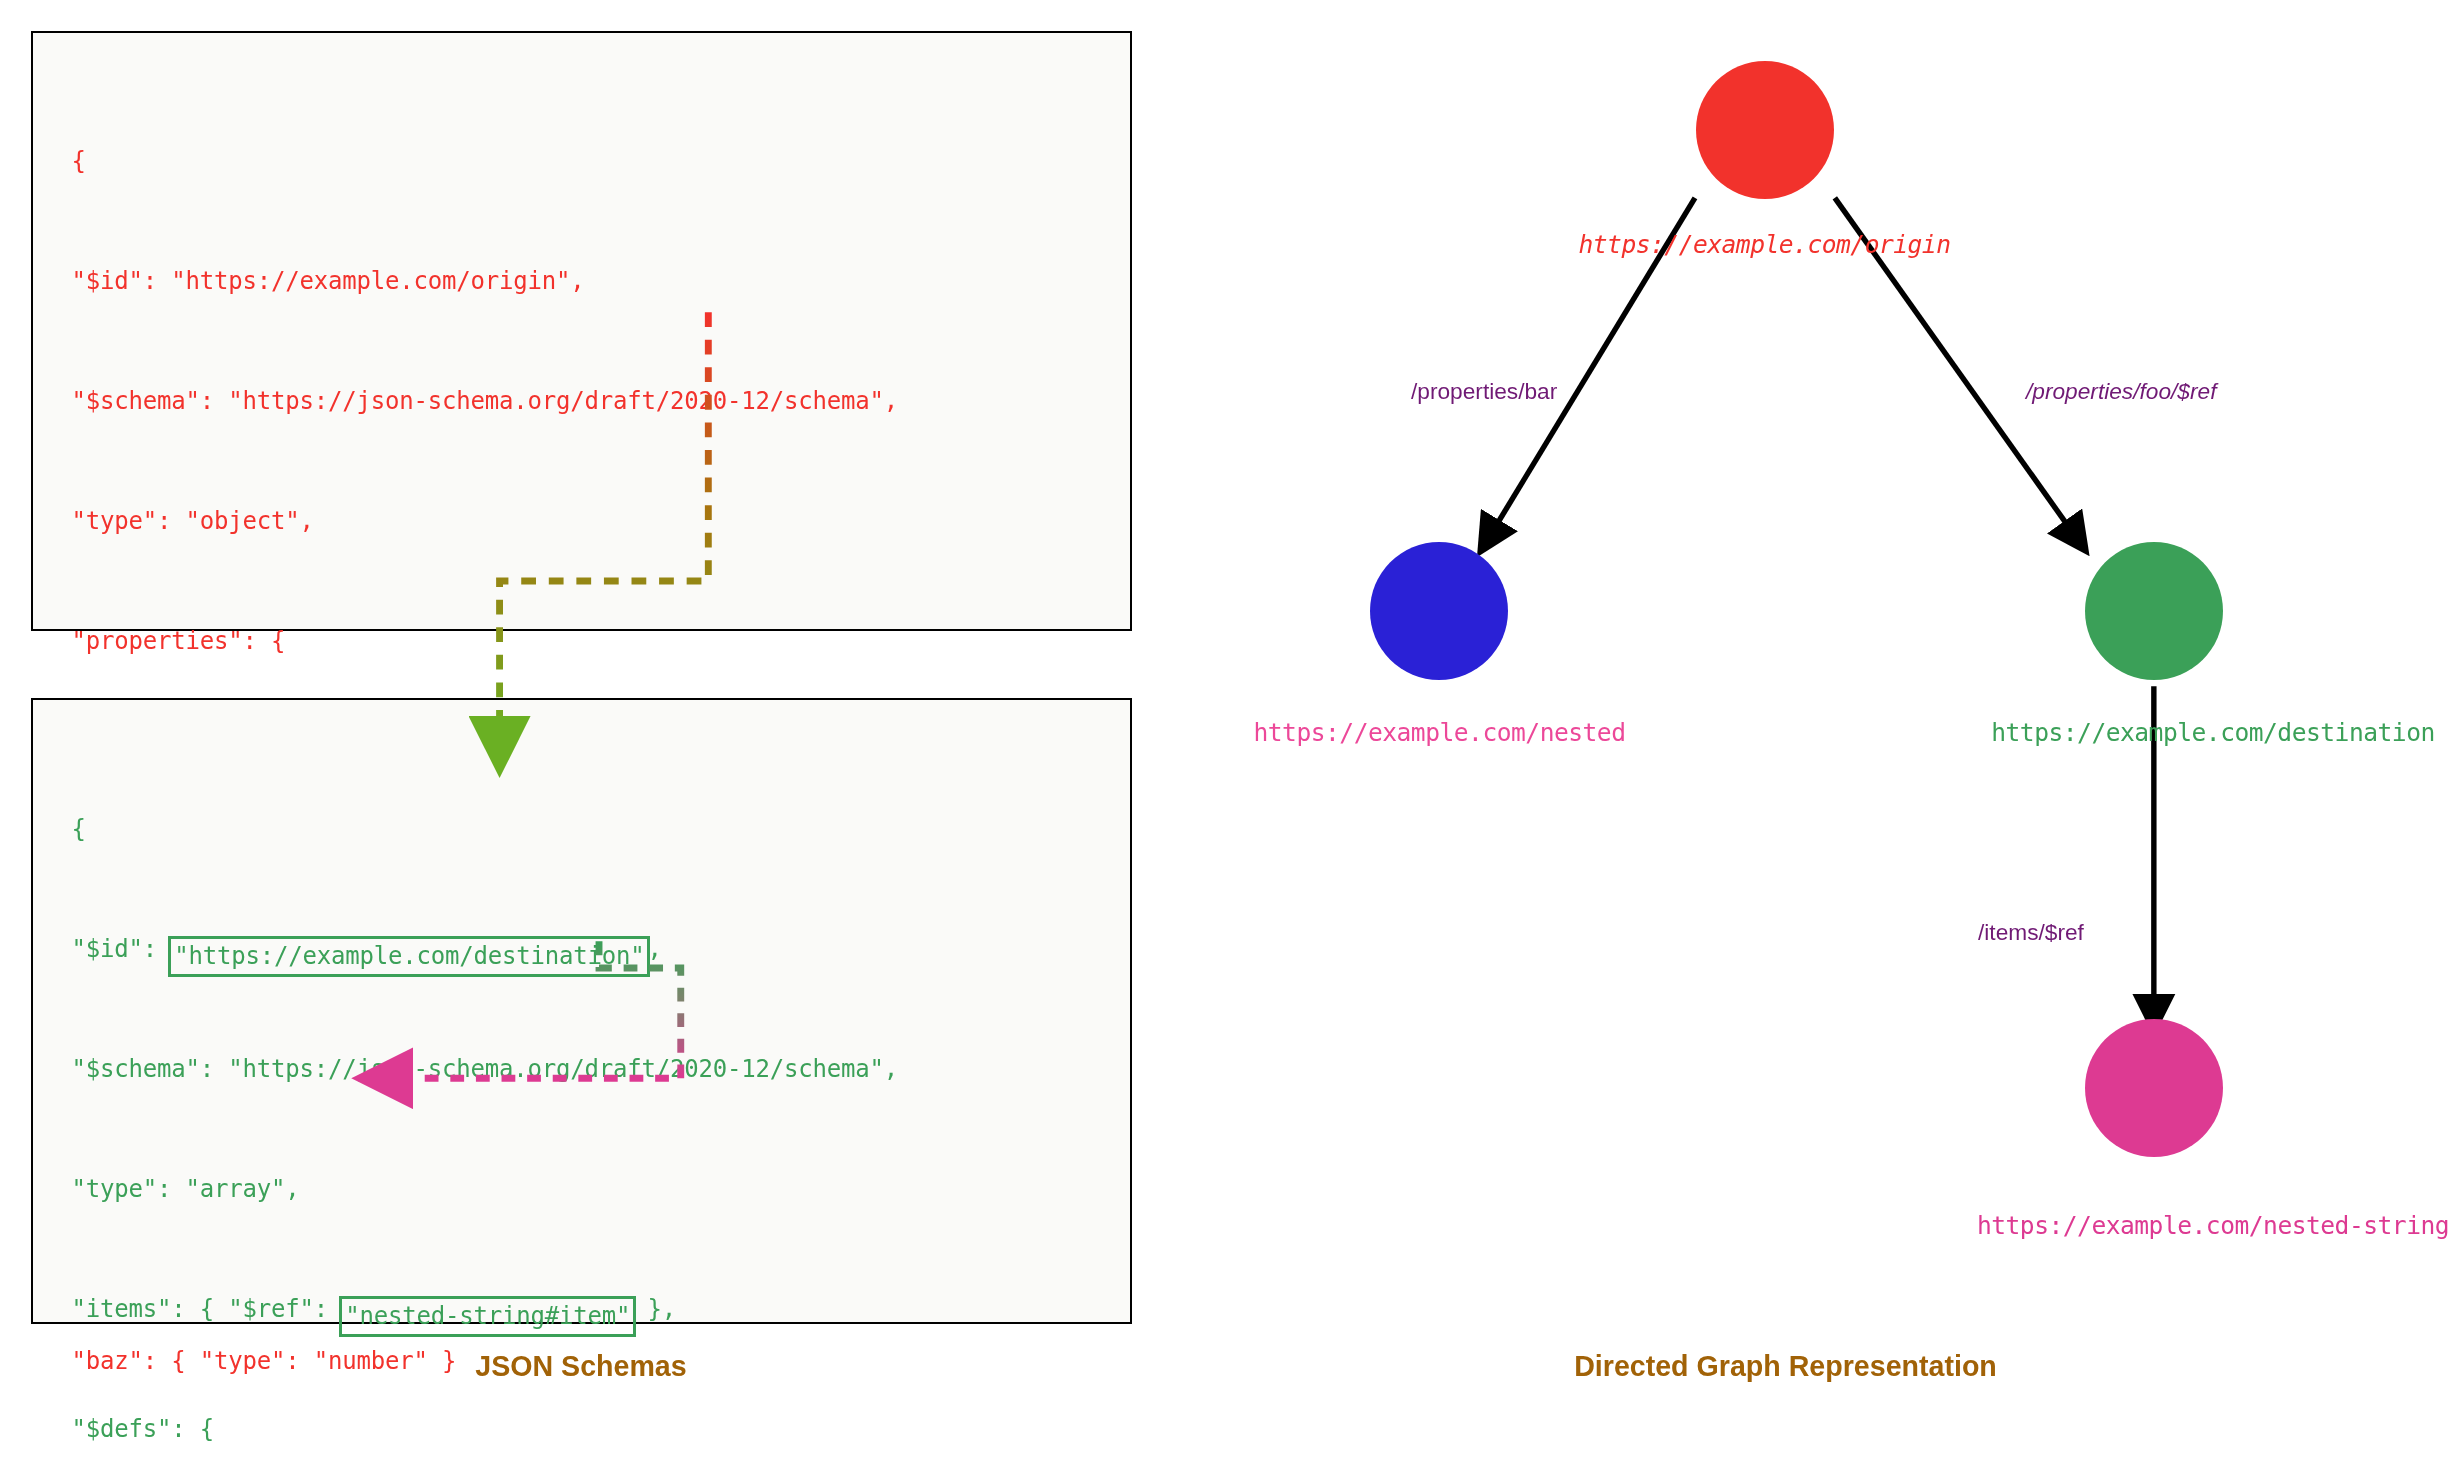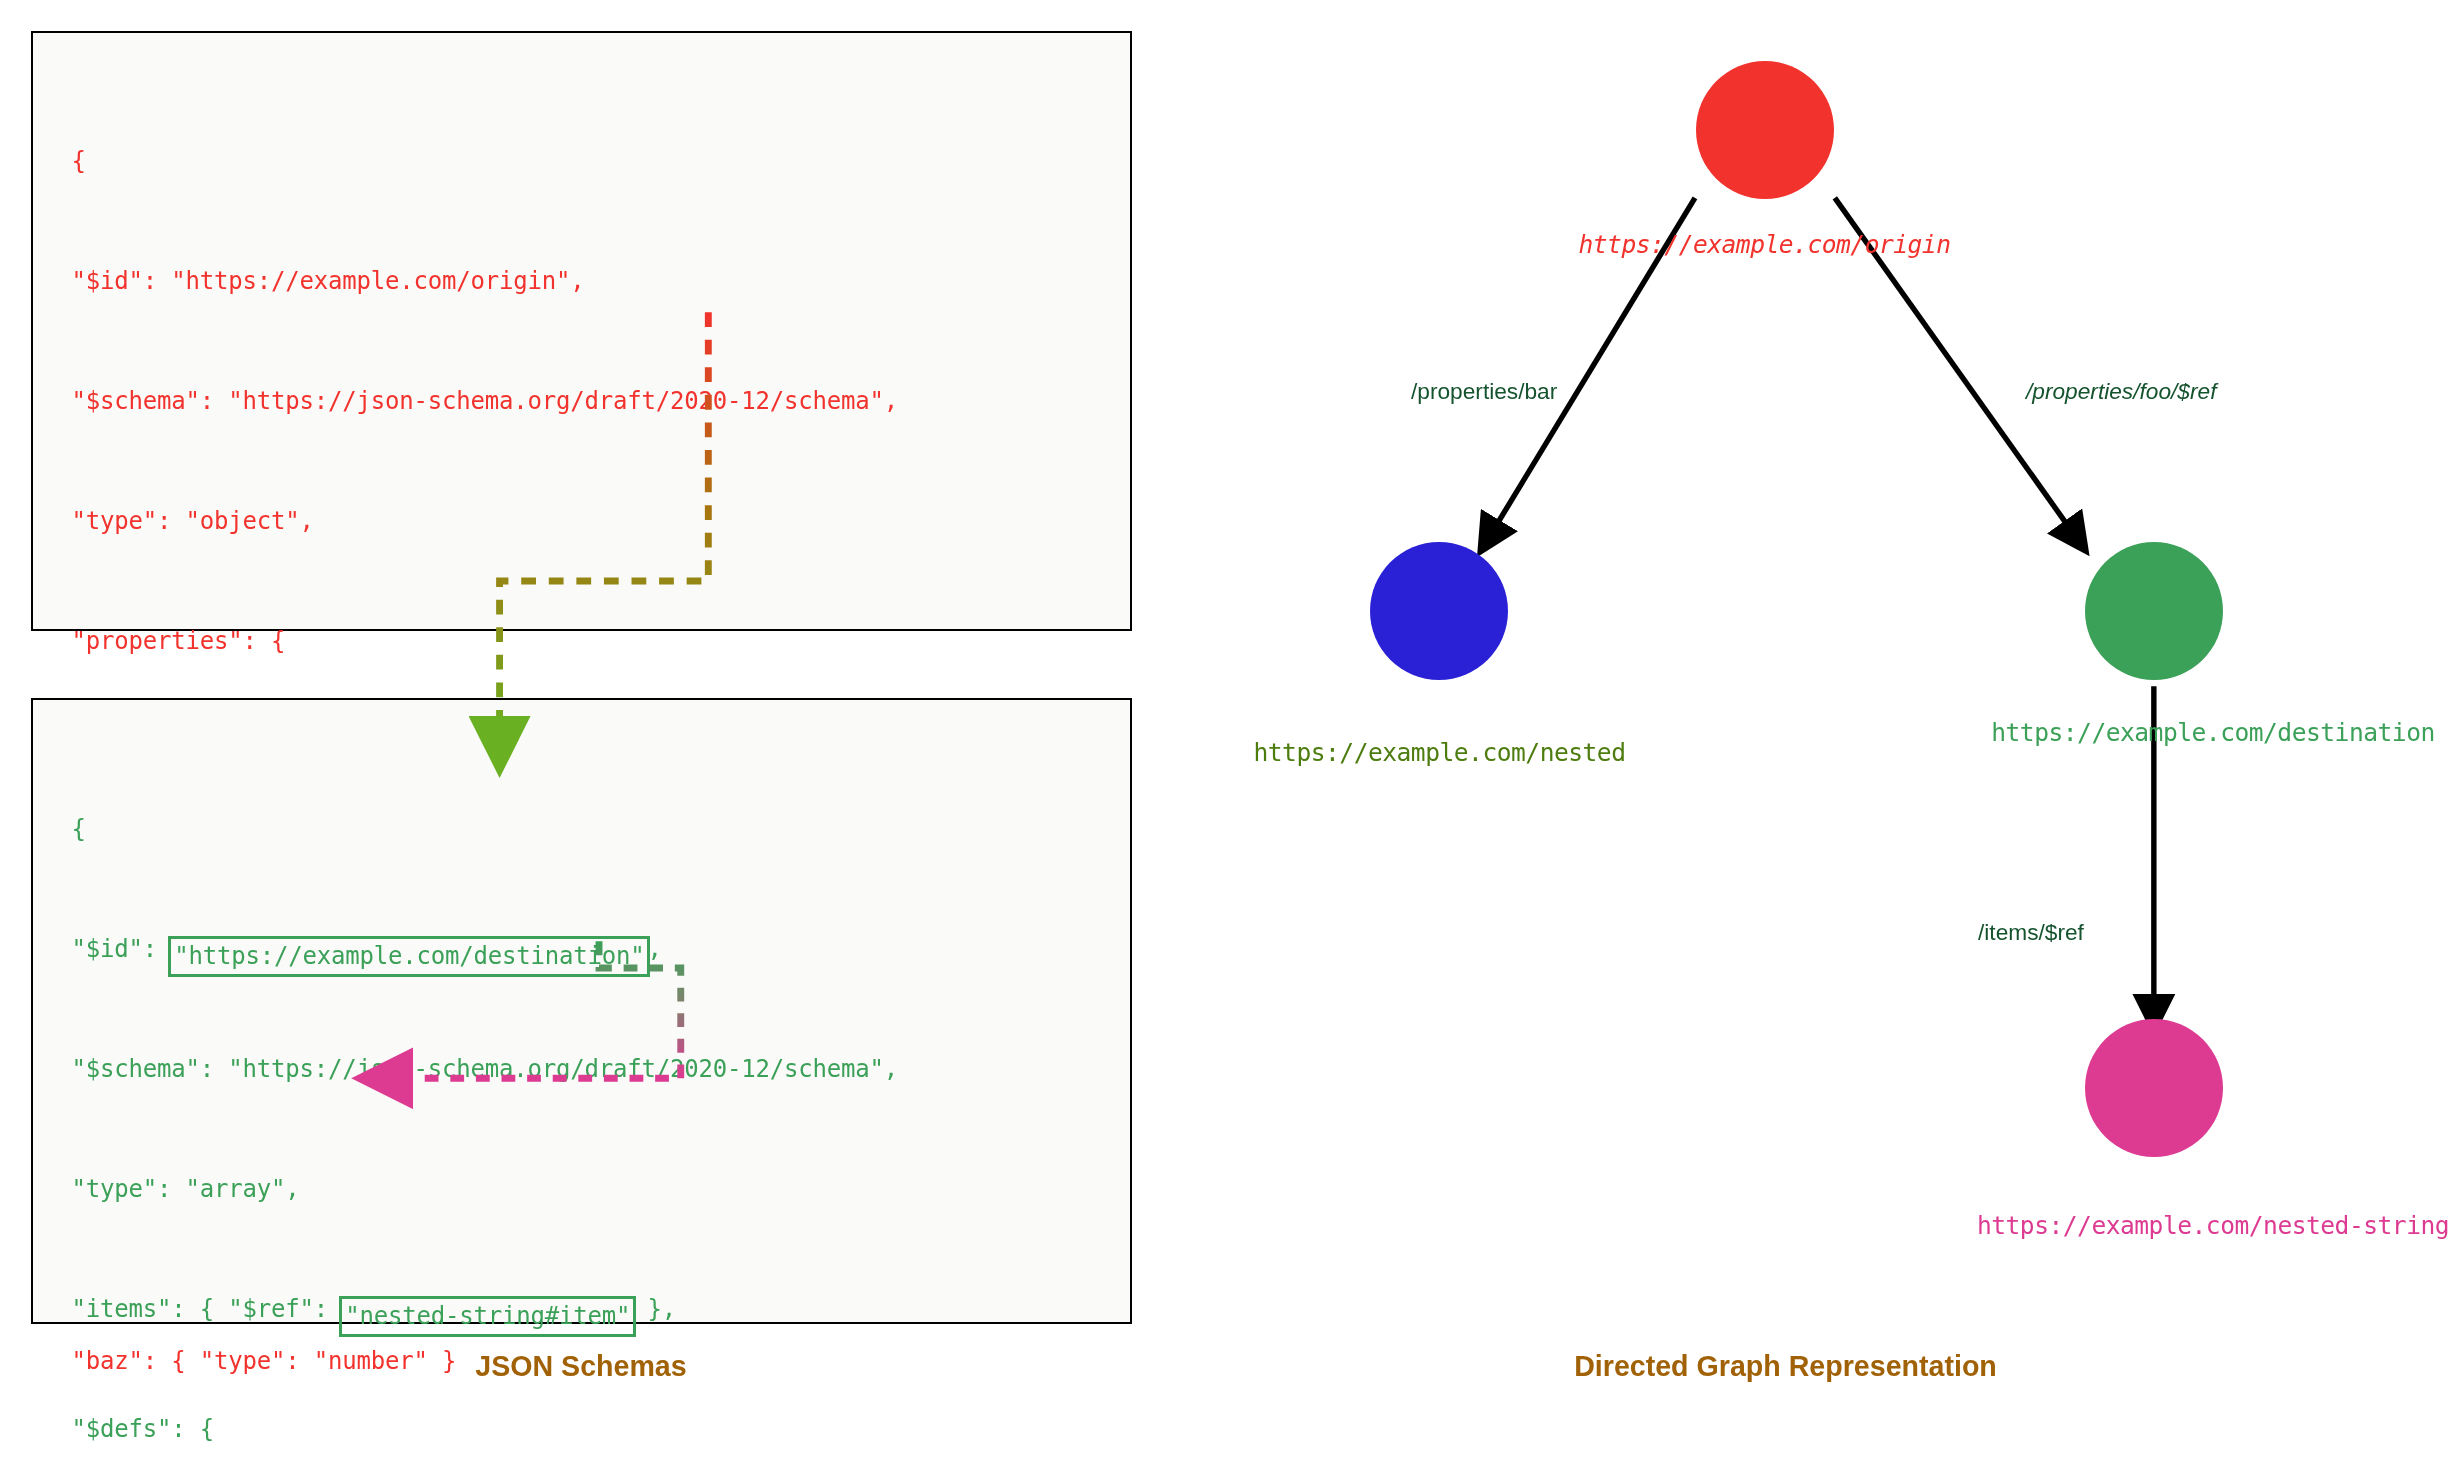--- a/index.html
+++ b/index.html
@@ -93,29 +93,29 @@
 
   .node-label {
     position: absolute;
     font-family: "DejaVu Sans Mono", monospace;
     font-size: 24.6px;
     white-space: nowrap;
     text-align: center;
     letter-spacing: -0.5px;
   }
   #label-origin      { left: 1420px; top: 230px;  width: 689px; color: #f2322c; font-style: italic; }
-  #label-nested      { left: 1070px; top: 718px; width: 739px; color: #4d7c0f; margin-top: 20px; }
+  #label-nested      { left: 1070px; top: 718px; width: 739px; color: #ec4899; }
   #label-destination { left: 1760px; top: 718px; width: 906px; color: #3ba058; }
   #label-nstring     { left: 1760px; top: 1211px; width: 906px; color: #dd3a92; }
 
   .edge-label {
     position: absolute;
     font-family: "Liberation Sans", sans-serif;
     font-size: 22.7px;
-    color: #14532d;
+    color: #701a75;
     white-space: nowrap;
   }
   #edgelabel-bar  { left: 1411px; top: 378px; }
   #edgelabel-foo  { left: 2026px; top: 378px; font-style: italic; }
   #edgelabel-items{ left: 1978px; top: 887px; margin-top: 32px; }
 </style>
 </head>
 <body>
 
 <div class="schema-box" id="schema-origin">

